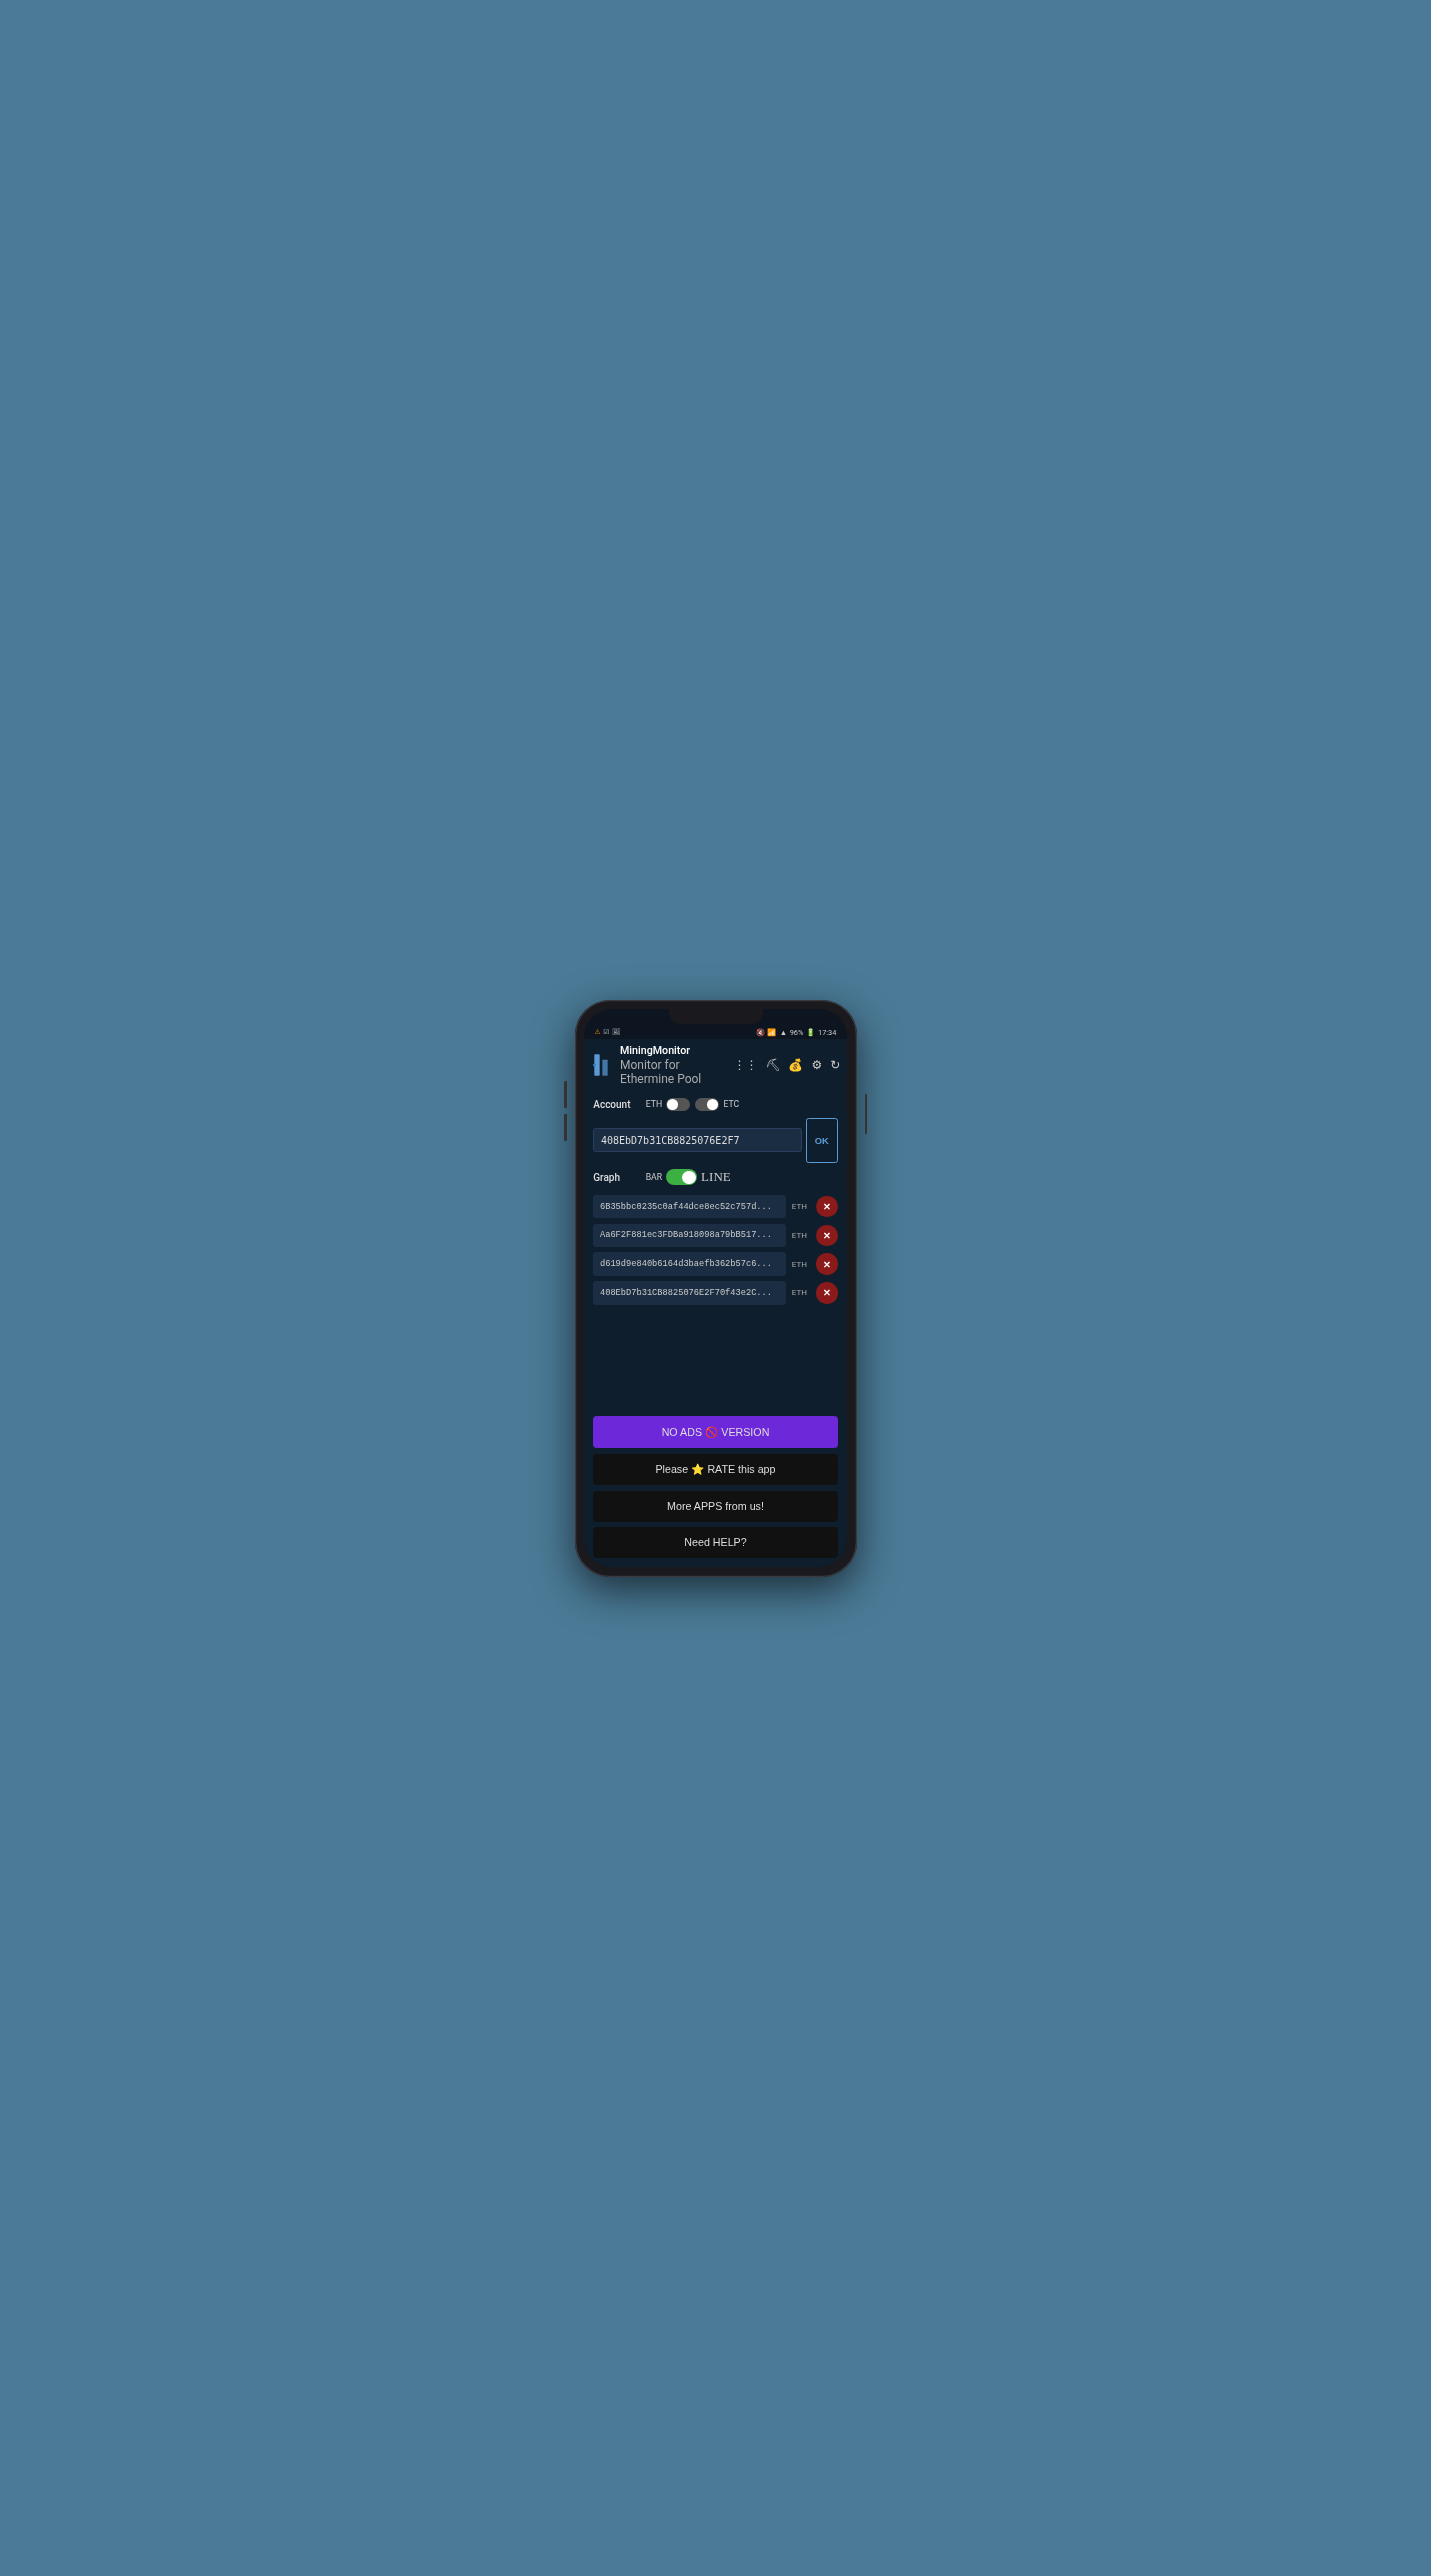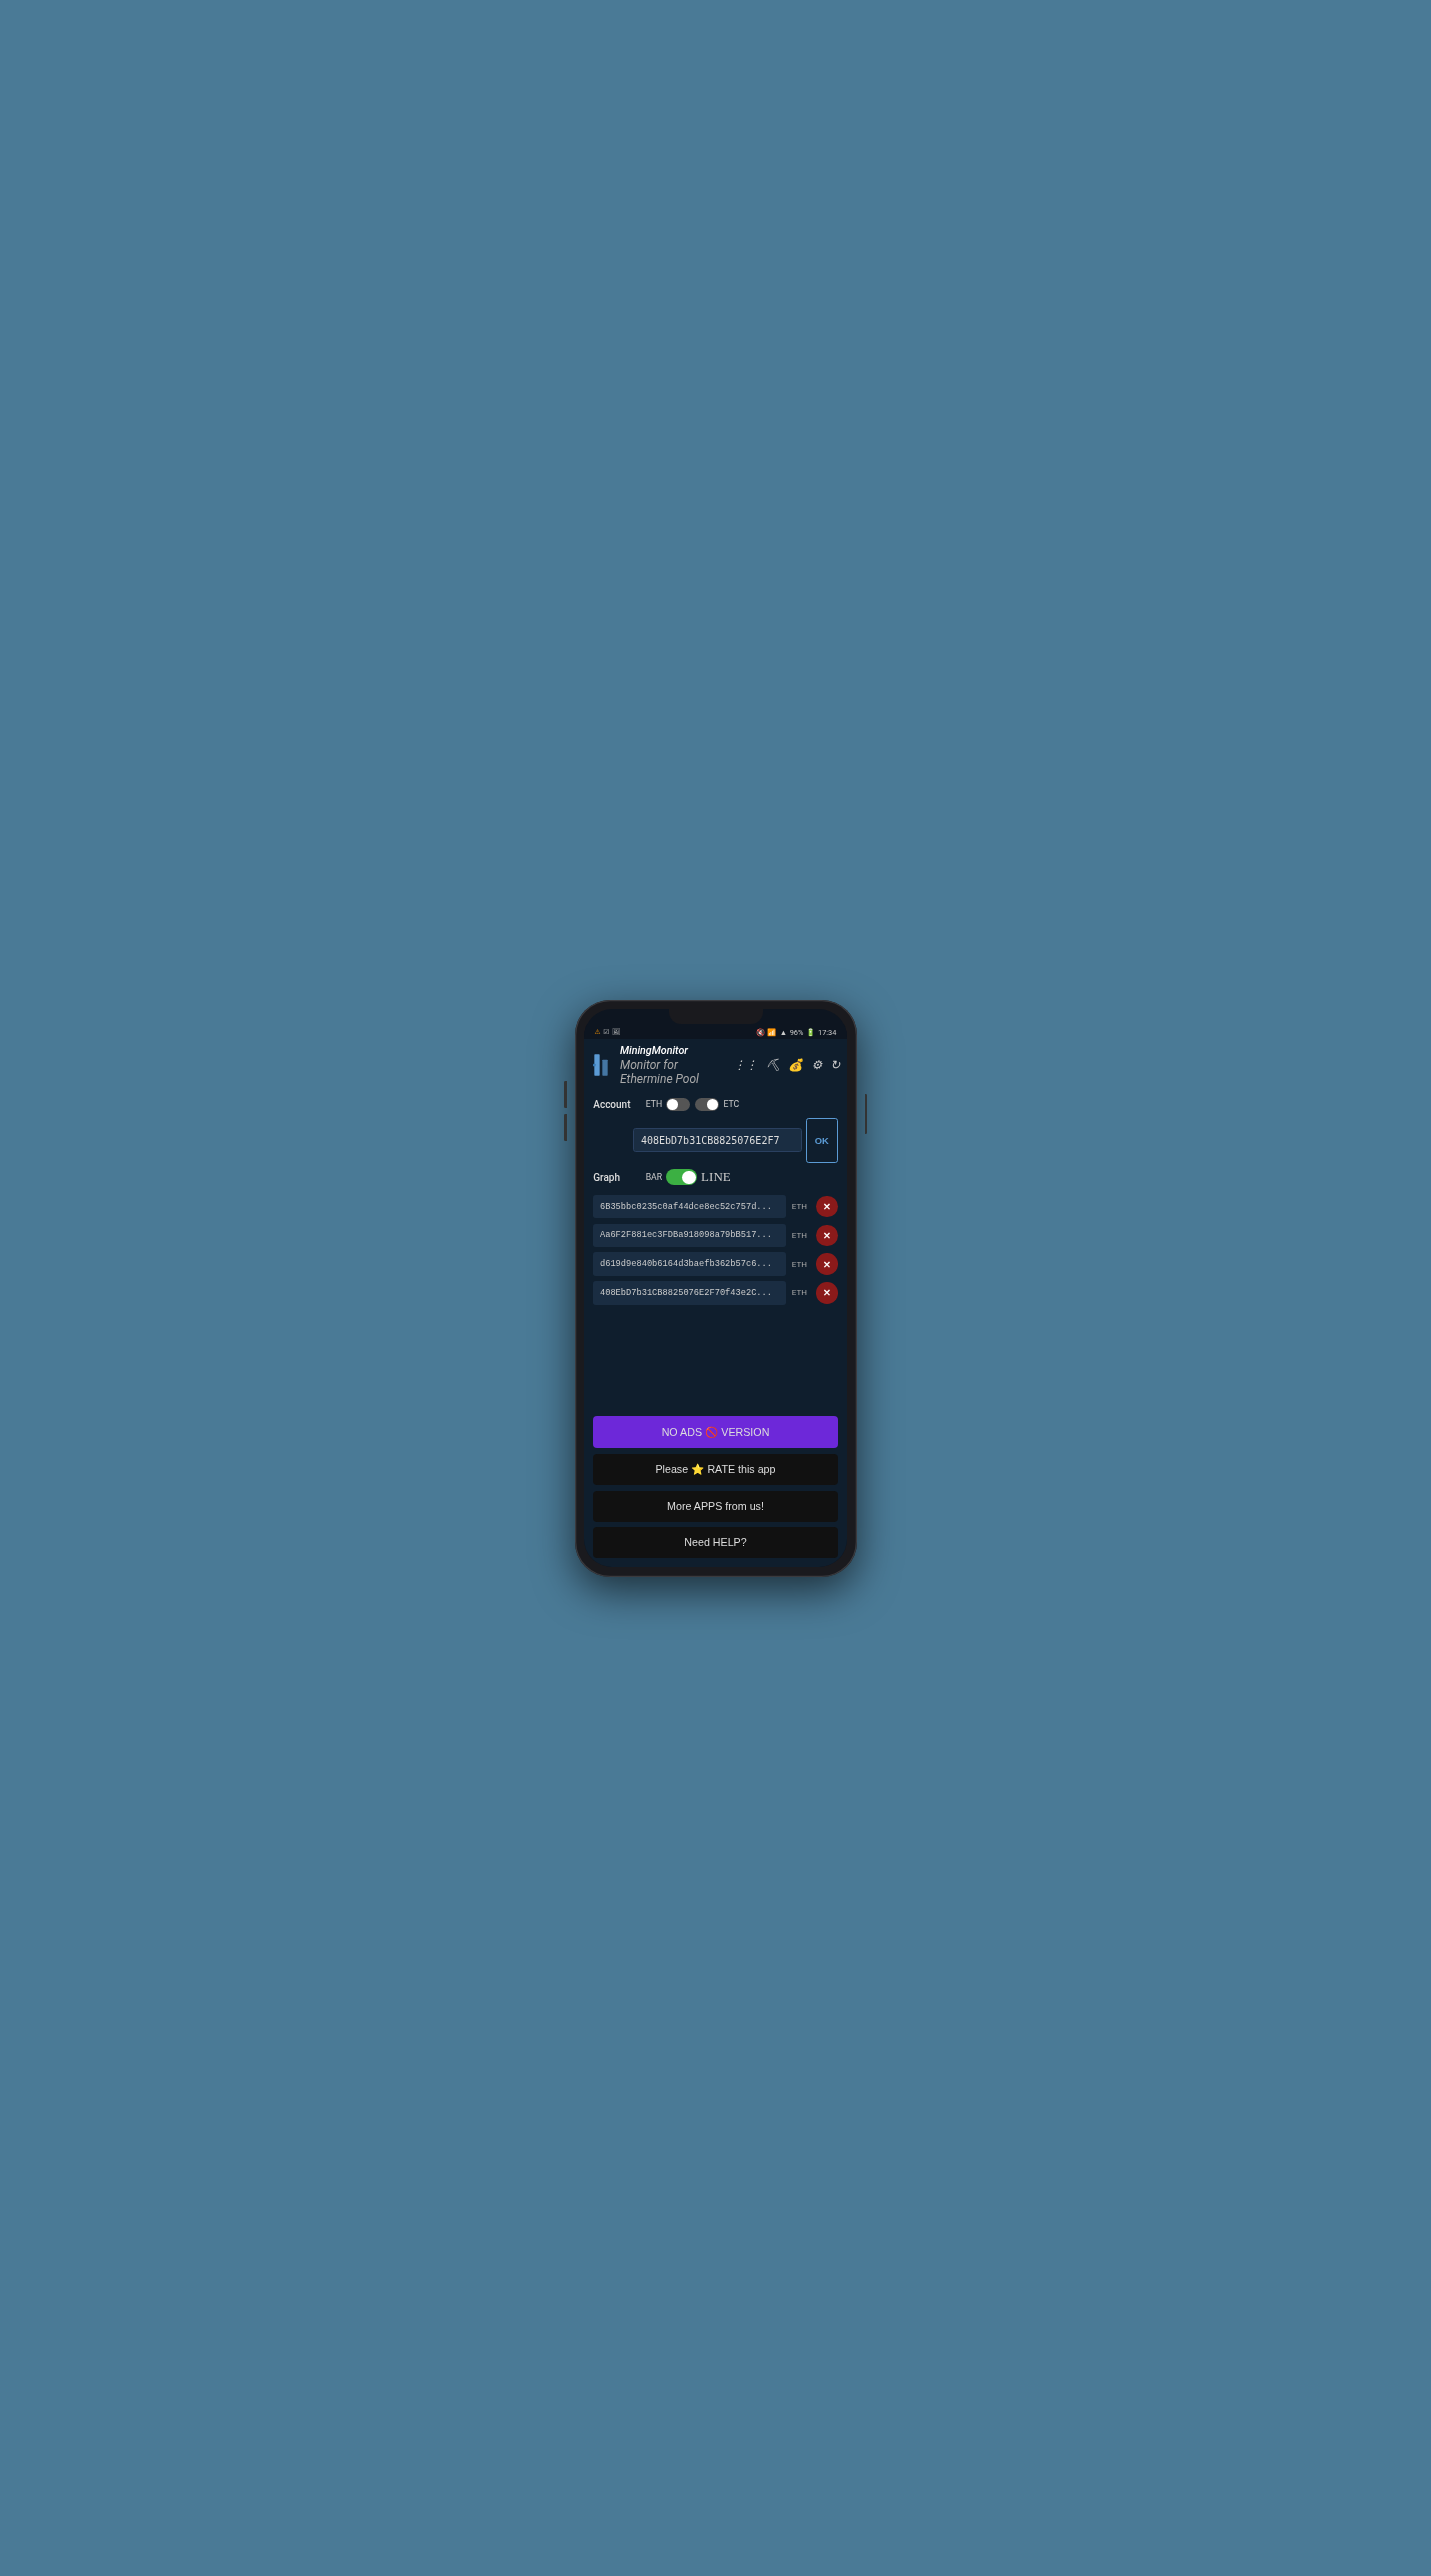--- a/index.html
+++ b/index.html
@@ -101,21 +101,20 @@
       color: #ccc;
     }
 
     
     .app-bar {
       background: #0f1e2d;
       display: flex;
       align-items: center;
       padding: 5.4px 6.7px;
       gap: 5.4px;
-      font-style: italic;
     }
 
     .app-logo {
       width: 24px;
       height: 24px;
       background: transparent;
       display: flex;
       align-items: center;
       justify-content: center;
     }
@@ -220,21 +219,20 @@
     .address-input {
       flex: 1;
       background: #1a2d42;
       border: 0.7px solid #2a4060;
       border-radius: 2.7px;
       color: #ddd;
       font-size: 10px;
       padding: 5.4px 6.7px;
       outline: none;
       font-family: monospace;
-      margin-left: 40px;
     }
 
     .ok-button {
       background: transparent;
       border: 1.3px solid #5b9bd5;
       border-radius: 2.7px;
       color: #5b9bd5;
       font-size: 9.4px;
       font-weight: bold;
       padding: 16px 8px;

